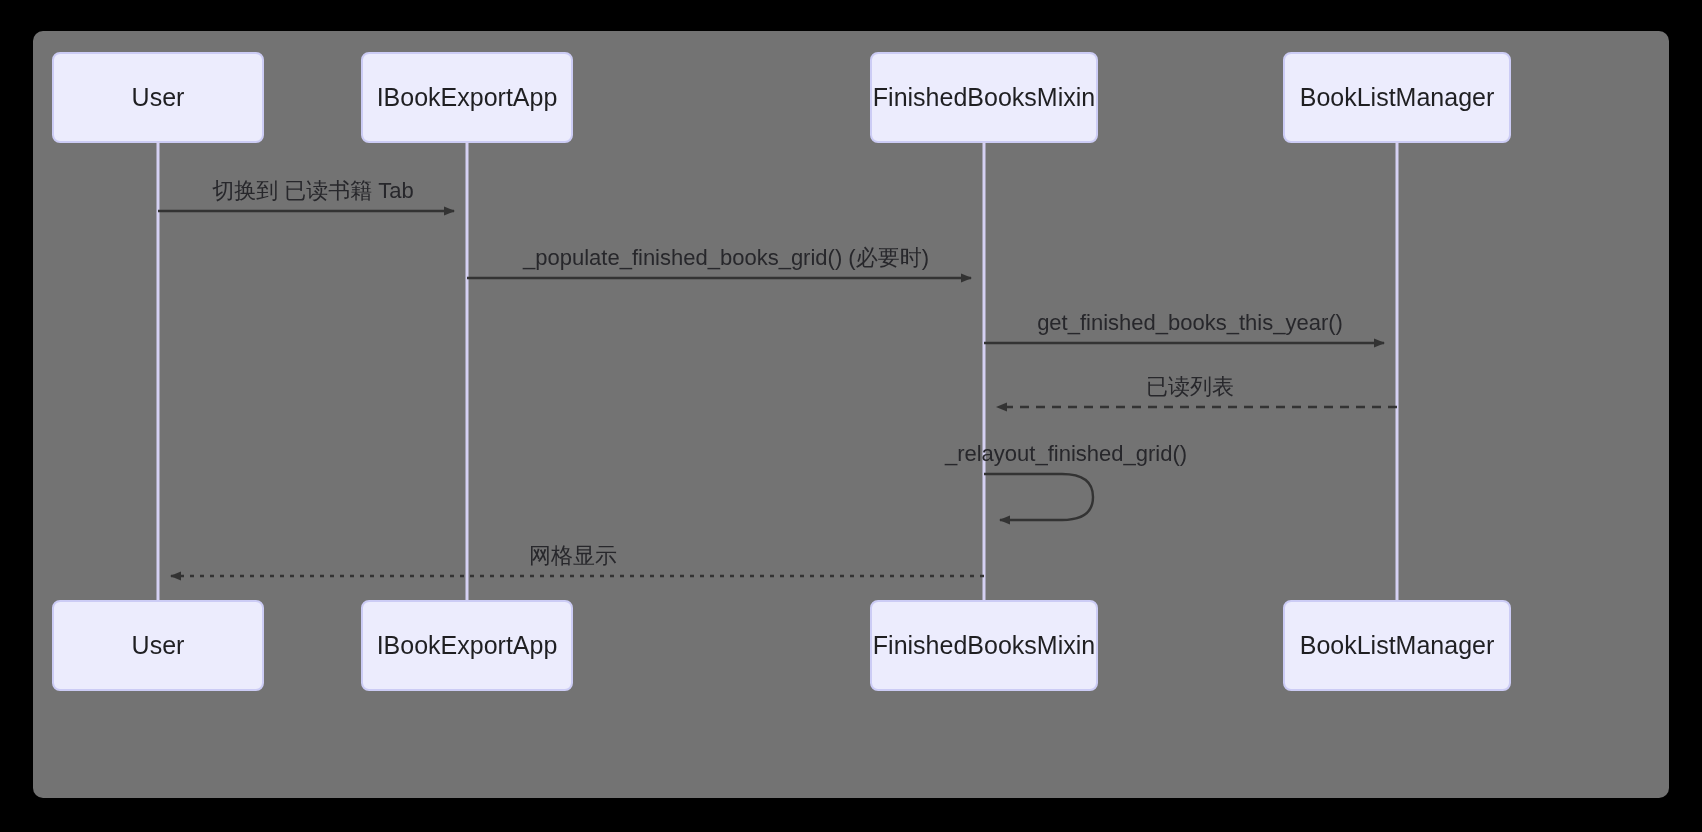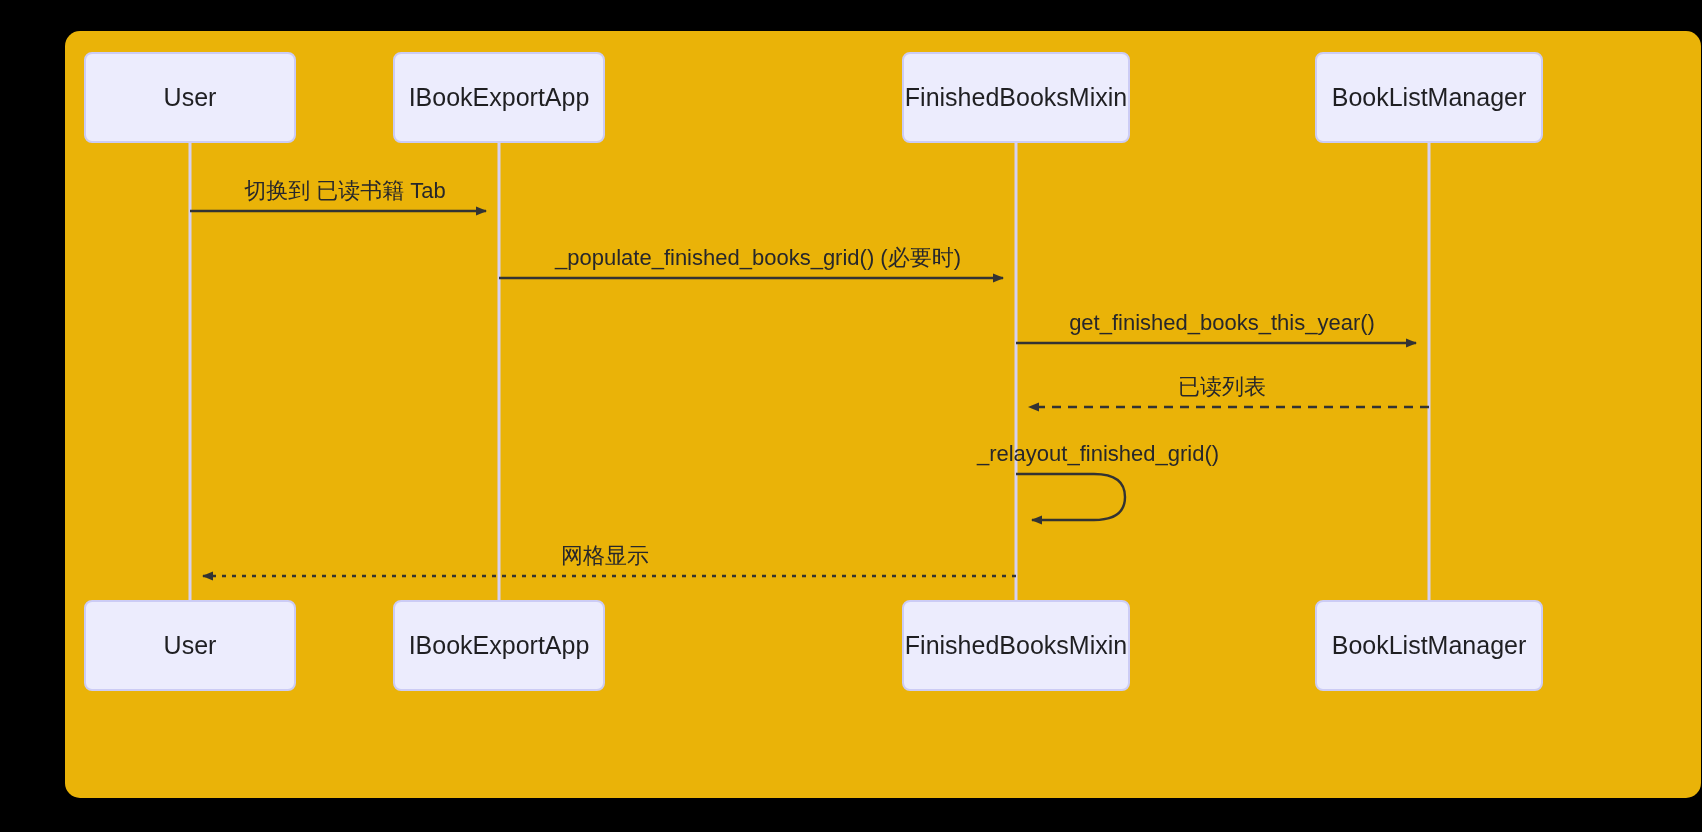--- a/index.html
+++ b/index.html
@@ -19,23 +19,22 @@
     width: 1702px;
     height: 832px;
     background: #000000;
   }
   #card {
     position: absolute;
     left: 33px;
     top: 31px;
     width: 1636px;
     height: 767px;
-    background: #eab308;
-    border-radius: 15px;
-    margin-left: 32px;
+    background: #737373;
+    border-radius: 10px;
   }
   #diagram-surface {
     position: absolute;
     left: 0;
     top: 0;
     width: 1636px;
     height: 767px;
   }
   svg.diagram {
     position: absolute;

